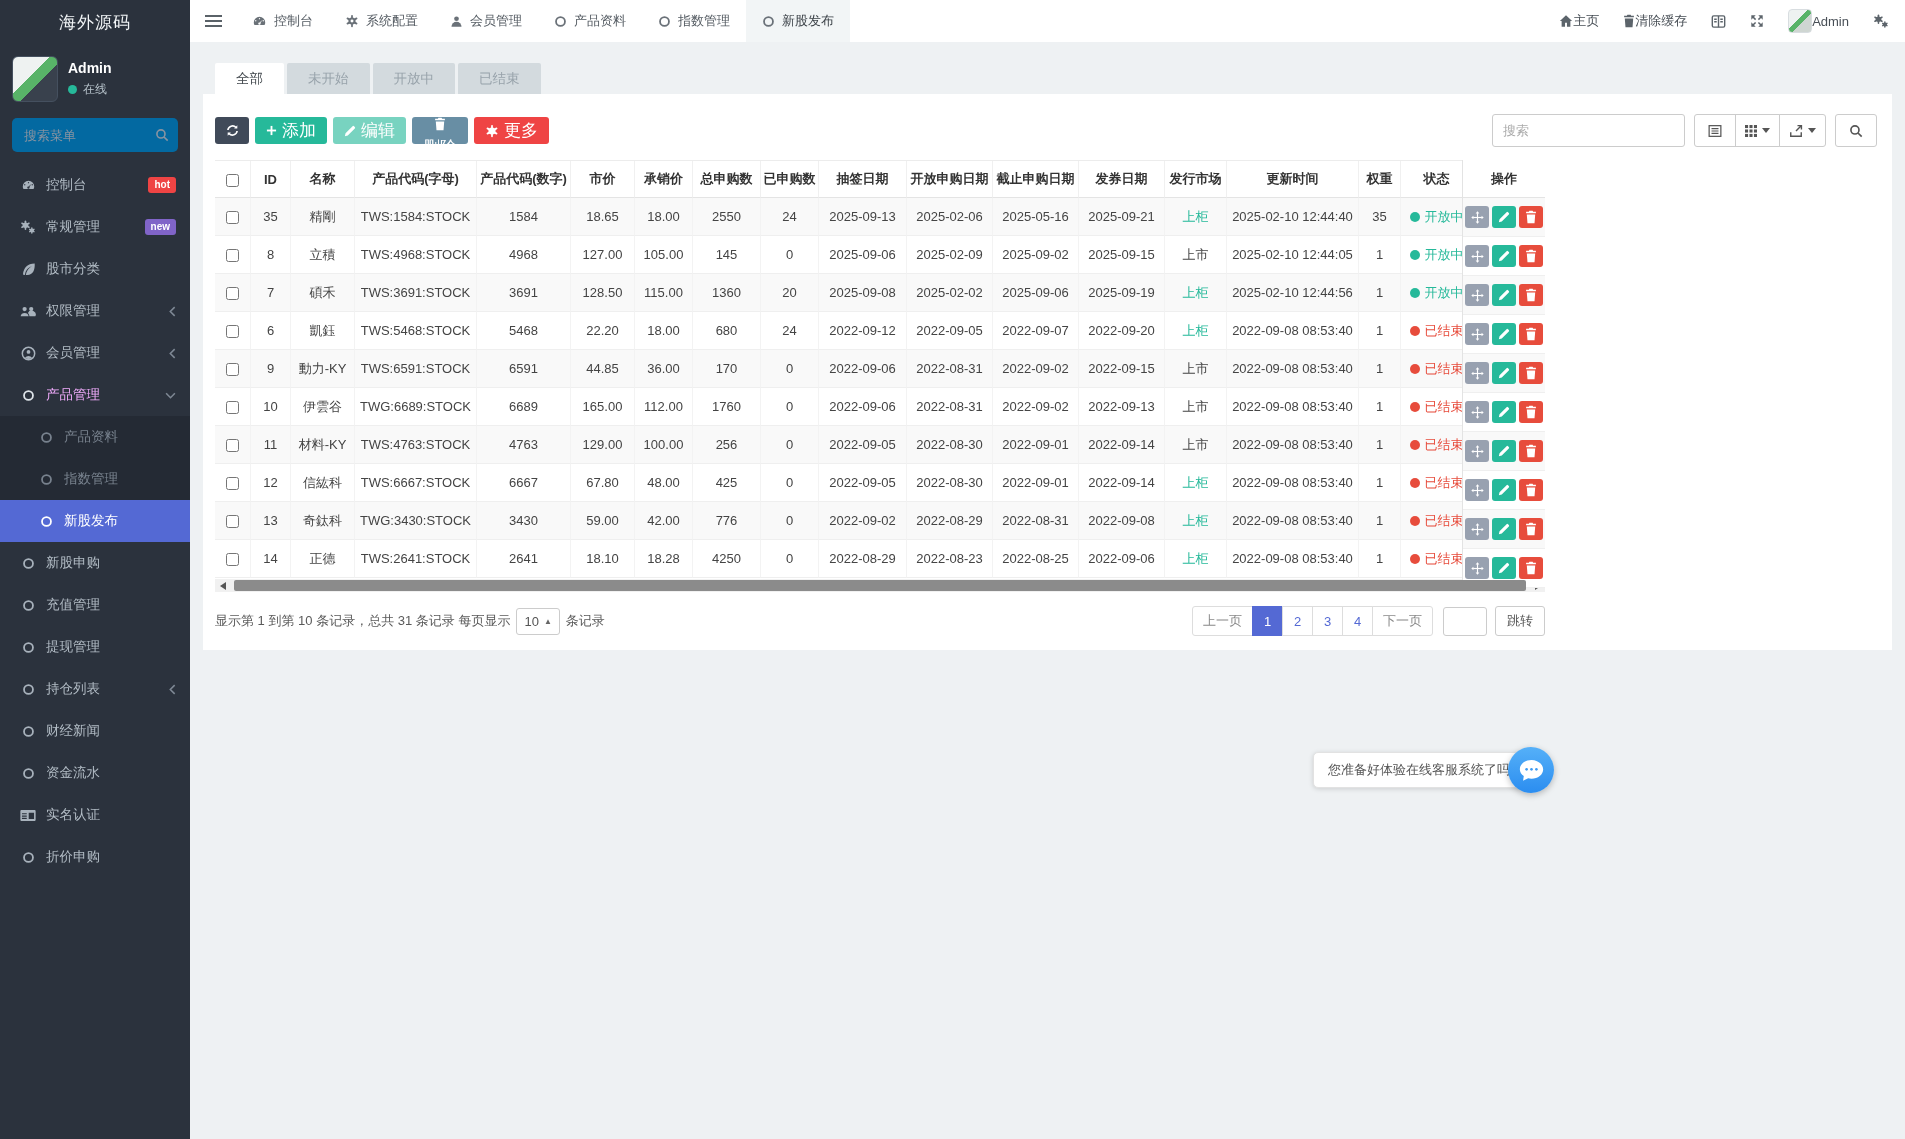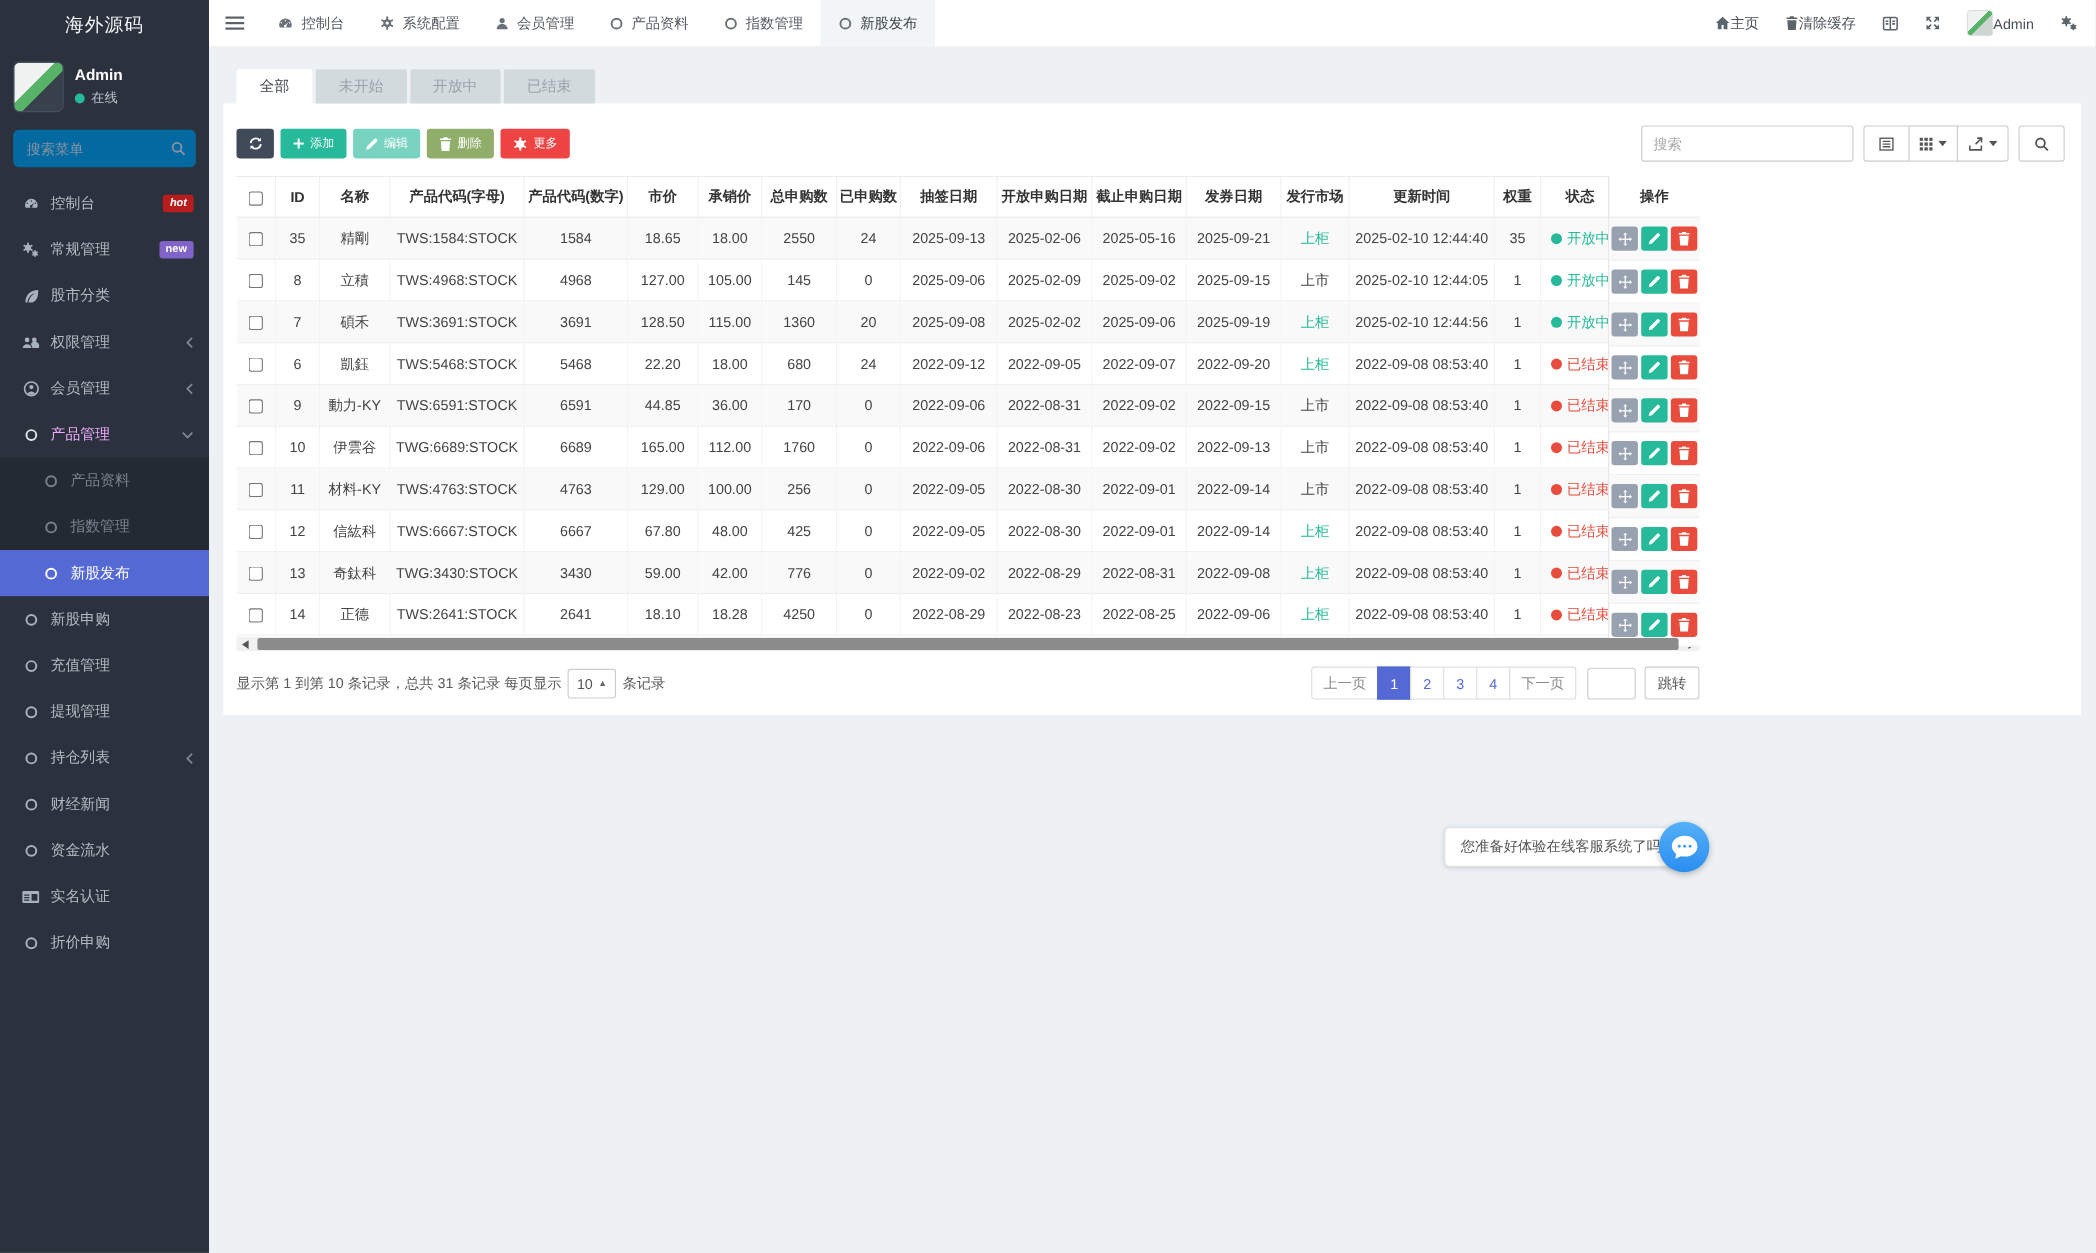--- a/index.html
+++ b/index.html
@@ -51,21 +51,21 @@
   
   .content { position:absolute; left:190px; top:42px; width:1715px; height:1097px; background:#eef1f3; }
   .panel { position:absolute; left:13px; right:13px; top:21px; }
   .filter-tabs { display:flex; padding-left:12px; }
   .ftab { height:31px; padding:0 21px; display:flex; align-items:center; font-size:13.5px;
     background:#d3dade; color:#98a3ab; margin-right:3px; border-radius:2px 2px 0 0; cursor:pointer; }
   .ftab.active { background:#fff; color:#43494e; }
   .panel-body { background:#fff; padding-bottom:14px; min-height:552px; }
   .toolbar { display:flex; align-items:center; padding:20px 15px 13px 12px; }
   .toolbar-left { display:flex; gap:6px; }
-  .tbtn { height:27px; border:none; border-radius:3px; color:#fff; font-size:11px; display:inline-flex;
+  .tbtn { height:27px; border:none; border-radius:3px; color:#fff; font-size:17px; display:inline-flex;
     align-items:center; gap:5px; padding:0 11px; cursor:pointer; }
   .tbtn.icon-only { width:34px; justify-content:center; padding:0; }
   .tbtn.disabled { opacity:.62; }
   .toolbar-right { margin-left:auto; display:flex; align-items:flex-end; }
   .tsearch { width:193px; height:33px; border:1px solid #ccc; border-radius:3px; padding:0 10px;
     font-size:13px; color:#555; outline:none; margin-right:9px; }
   .tsearch::placeholder { color:#a9a9a9; }
   .btn-group { display:flex; }
   .gbtn { height:33px; min-width:42px; border:1px solid #ccc; background:#fff; display:flex; align-items:center;
     justify-content:center; gap:5px; padding:0 9px; color:#555; cursor:pointer; margin-left:-1px; }
@@ -157,21 +157,21 @@
       </span>
   </div>
   <nav id="side-menu">
       <div class="menu-item">
         <span class="mi-icon">
           <svg viewBox="0 0 16 16" width="15" height="15" fill="currentColor">
             <path d="M8 2.9A6.1 6.1 0 0 0 1.9 9c0 1 .2 1.9.7 2.7h10.8c.5-.8.7-1.7.7-2.7A6.1 6.1 0 0 0 8 2.9zm-4 3.6a.7.7 0 1 1 0 1.4.7.7 0 0 1 0-1.4zm8 0a.7.7 0 1 1 0 1.4.7.7 0 0 1 0-1.4zM8 4.3a.7.7 0 1 1 0 1.4.7.7 0 0 1 0-1.4zm3 2.2L9 9.6a1.25 1.25 0 1 1-.9-.6z"></path>
           </svg>
         </span>
         <span>控制台</span>
-        <span class="mi-badge" style="background: #b91c1c; font-style: italic;">hot</span>
+        <span class="mi-badge" style="background: #ef4444;">hot</span>
       </div>
       <div class="menu-item">
         <span class="mi-icon">
           <svg viewBox="0 0 18 16" width="16" height="14">
             <g fill="currentColor">
               <rect x="5.2" y="0.5" width="1.8" height="11" rx=".9"></rect>
               <rect x="5.2" y="0.5" width="1.8" height="11" rx=".9" transform="rotate(60 6.1 6)"></rect>
               <rect x="5.2" y="0.5" width="1.8" height="11" rx=".9" transform="rotate(-60 6.1 6)"></rect>
               <circle cx="6.1" cy="6" r="3.2"></circle>
               <rect x="12.6" y="8.4" width="1.6" height="7.2" rx=".8"></rect>
@@ -485,21 +485,21 @@
               <span>添加</span>
             </button>
             <button class="tbtn disabled" style="background: rgb(38, 185, 154);">
               <span>
                 <svg viewBox="0 0 14 14" width="12" height="12" fill="currentColor">
                   <path d="M1 13l.8-3.4L10 1.4a1.2 1.2 0 0 1 1.7 0l.9.9a1.2 1.2 0 0 1 0 1.7L4.4 12.2z"></path>
                 </svg>
               </span>
               <span>编辑</span>
             </button>
-            <button class="tbtn disabled" style="background: #4d7c0f;">
+            <button class="tbtn disabled" style="background: #0c4a6e; flex-direction: column;">
               <span>
                 <svg viewBox="0 0 14 16" width="12" height="14" fill="currentColor">
                   <path d="M5.1.8h3.8l.6 1.2h3.2v1.6H1.3V2h3.2zM2.1 5h9.8l-.8 10.2H2.9z"></path>
                 </svg>
               </span>
               <span>删除</span>
             </button>
             <button class="tbtn" style="background: #ef4444;">
               <span>
                 <svg viewBox="0 0 16 16" width="14" height="14">

